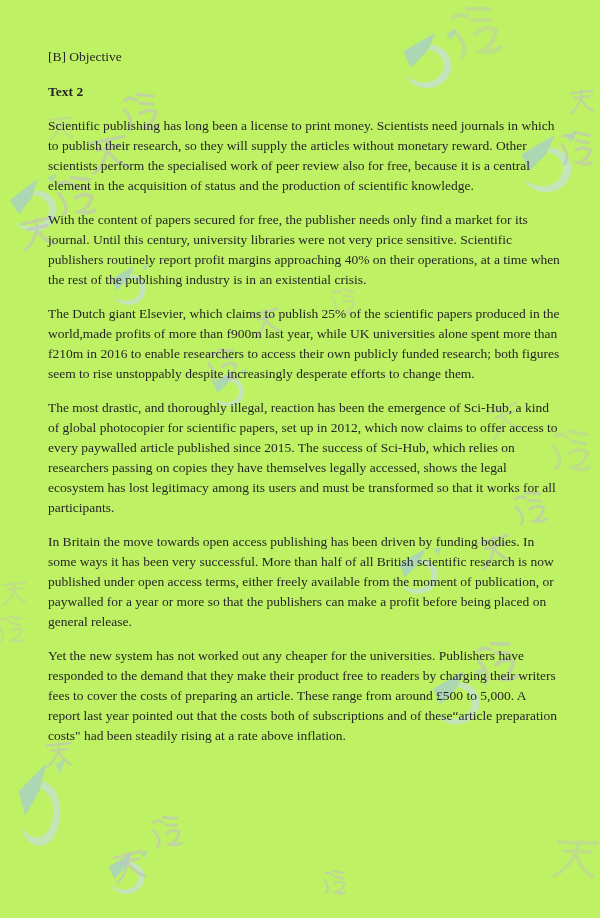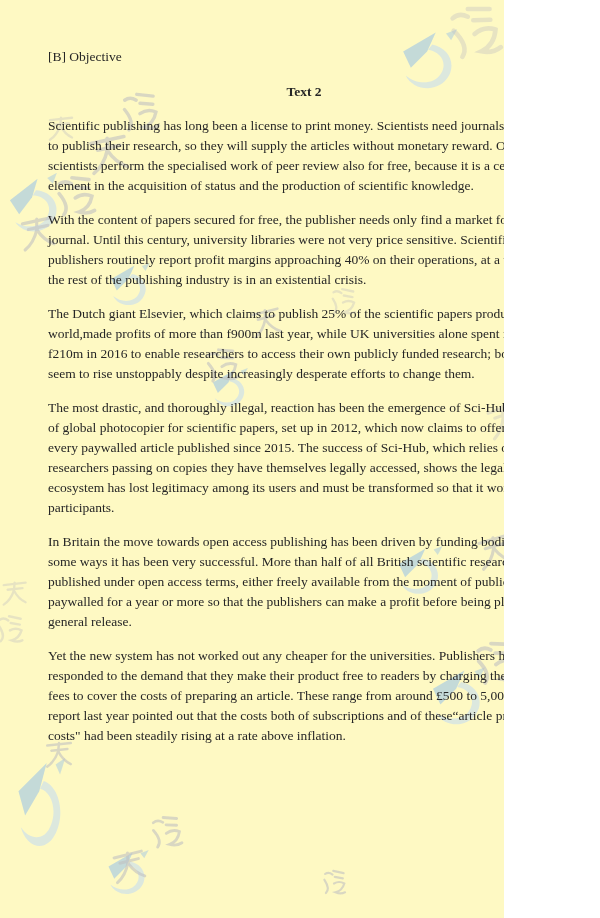--- a/index.html
+++ b/index.html
@@ -1,37 +1,37 @@
 <!DOCTYPE html>
 <html style="--accent-red: #fe1010; --text: #262626; --wm-blue: #9fc6e6; --wm-blue-light: #c7ddf1; --wm-gray: #c2c2c2;"><head>
 <meta charset="utf-8">
 <style>
   html,body{margin:0;padding:0;background:#ffffff;}
   .page{
     position:relative;
-    width:504px;height:918px;
-    background:#fef9c3;
+    width:600px;height:918px;
+    background:#bef264;
     overflow:hidden;
     font-family:"Liberation Serif","DejaVu Serif",serif;
     color:var(--text,#262626);
   }
   
   .watermark-layer{position:absolute;inset:0;pointer-events:none;}
   .wm{position:absolute;opacity:.6;}
   .wm.faint{opacity:.38;}
   
   .content{
     position:absolute;left:48px;top:47px;width:512px;
     font-size:13.5px;line-height:20px;
   }
   .option-line{line-height:20px;margin-bottom:15px;}
   .option-line.red .option-label{color:var(--accent-red,#fe1010);font-weight:bold;}
   .section-title{
     font-size:13.5px;font-weight:bold;
-    text-align:center;margin:6px 0 12px;line-height:20px;
+    margin:6px 0 12px;line-height:20px;
   }
   .content p{margin:14px 0 11px;}
 </style>
 </head>
 <body>
 
 <div class="page">
 
   <div class="watermark-layer">
     <svg width="0" height="0" style="position:absolute">

